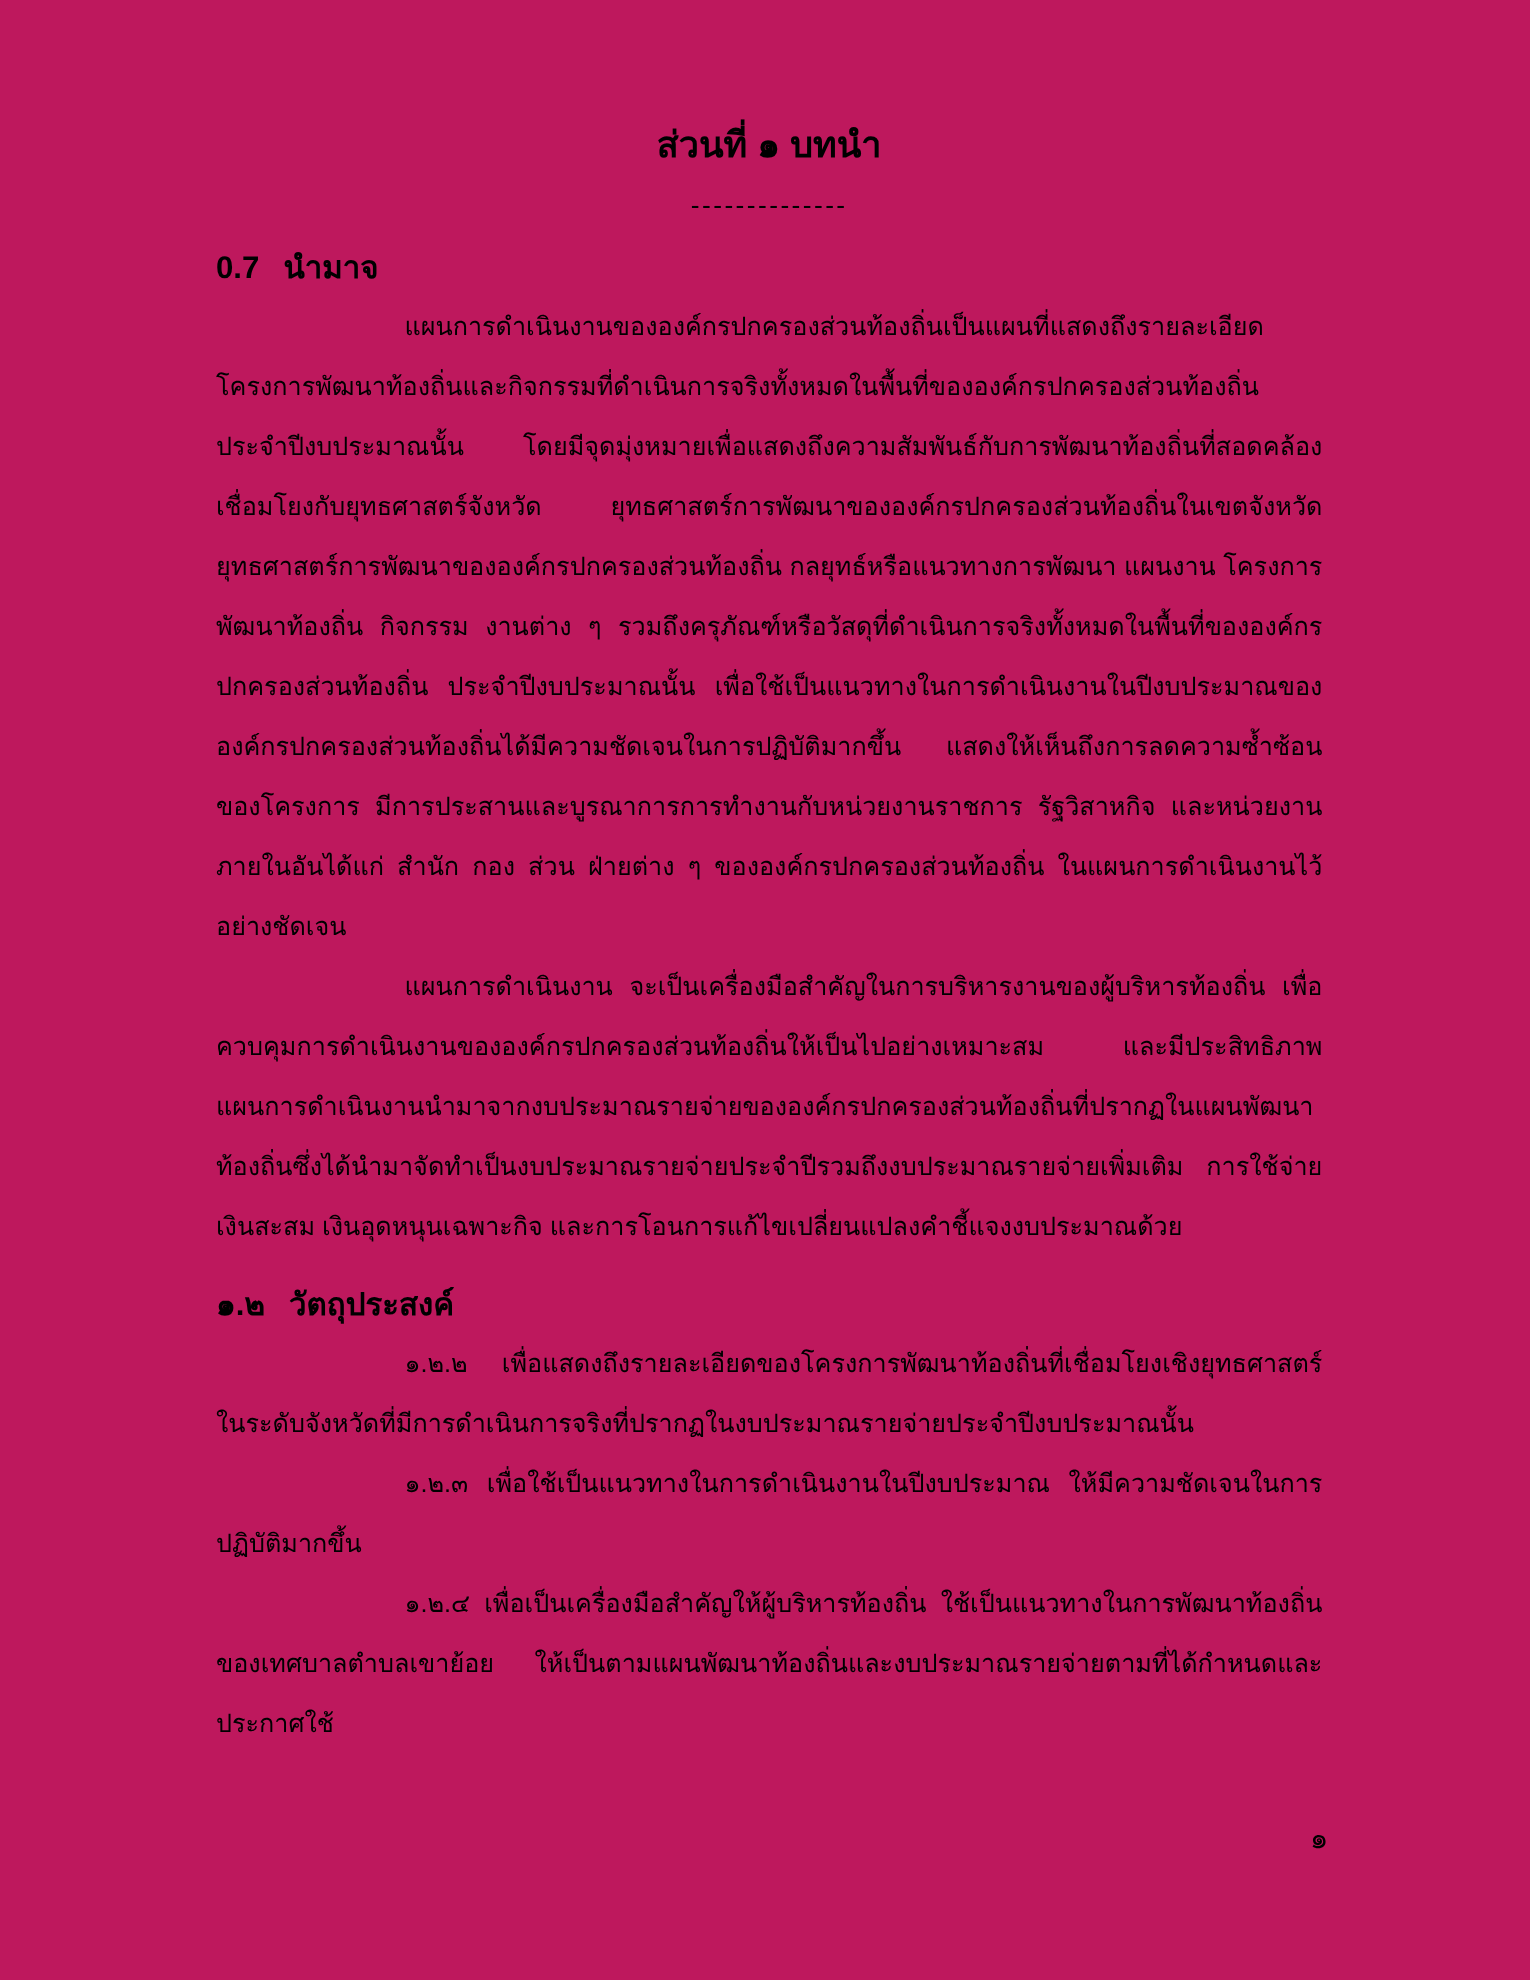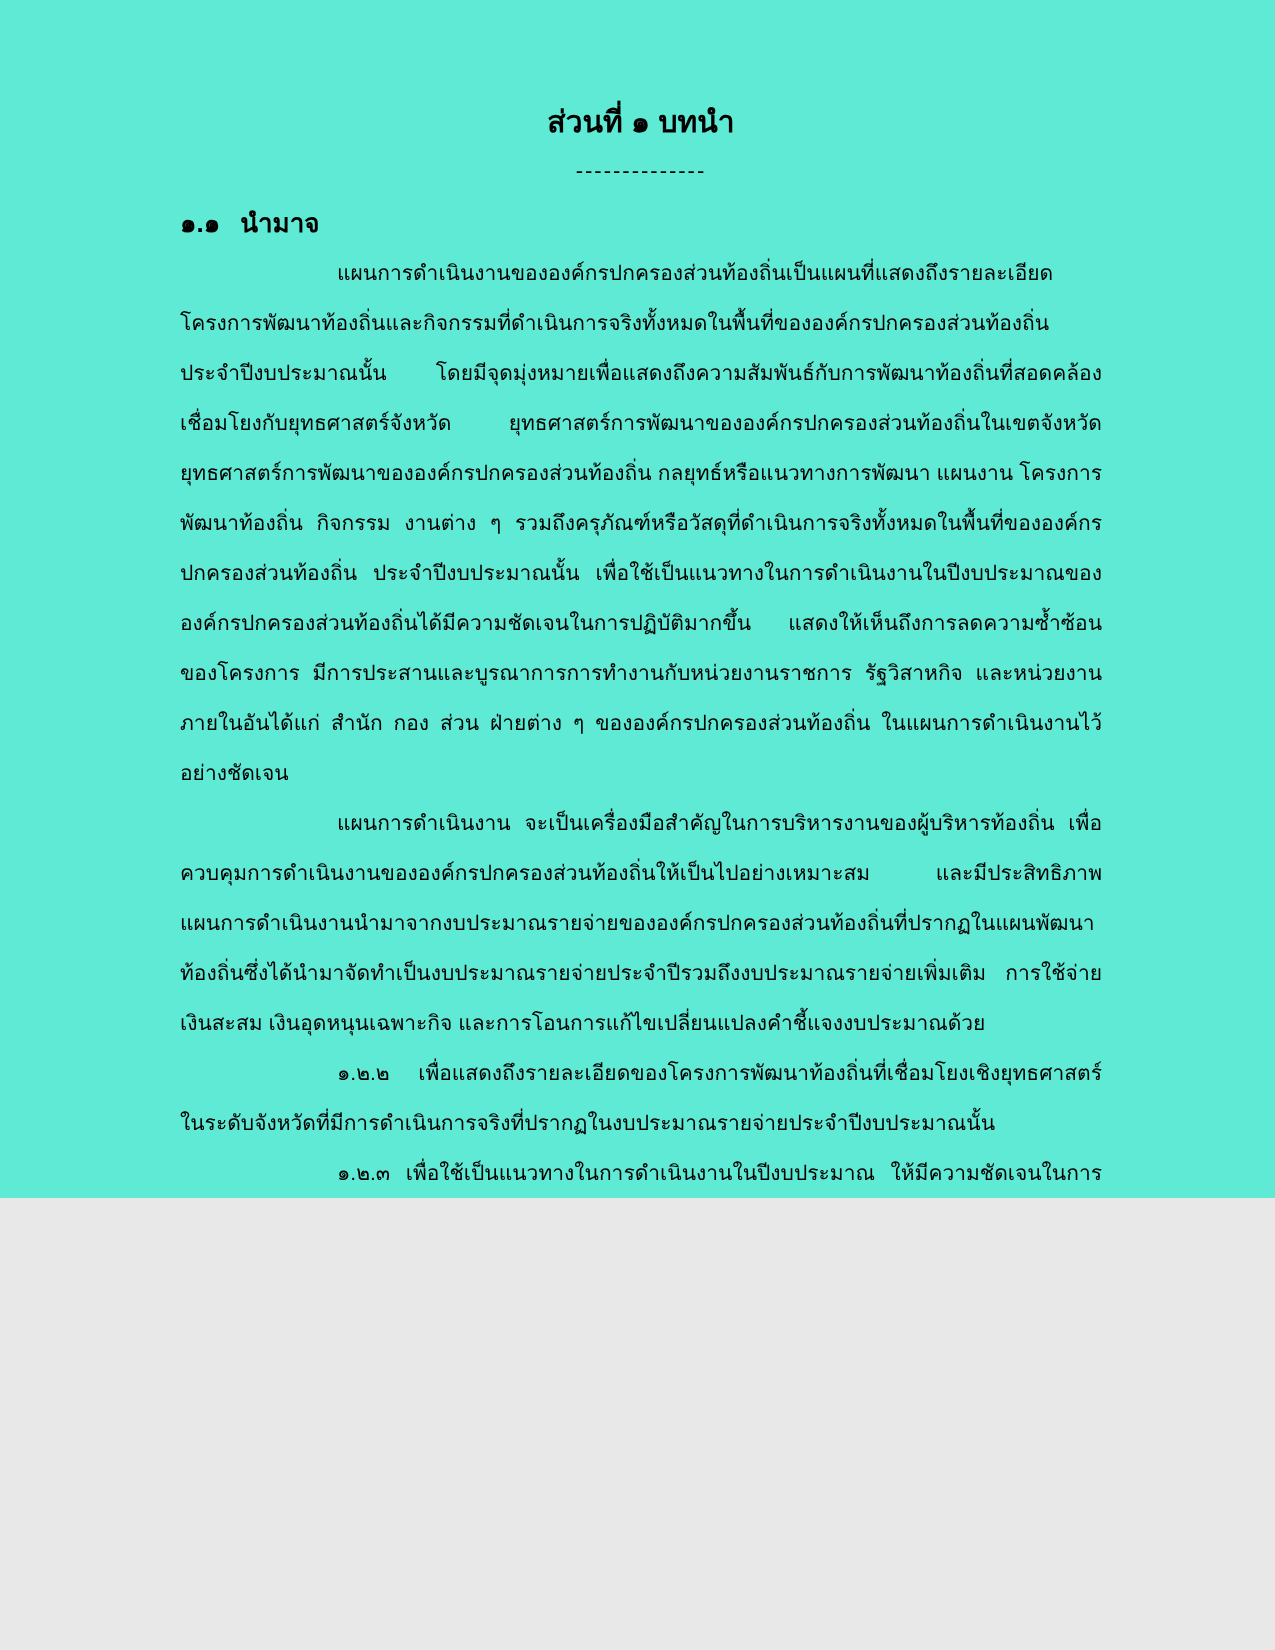--- a/index.html
+++ b/index.html
@@ -1,17 +1,17 @@
 <!DOCTYPE html>
 <html lang="th"><head>
 <meta charset="utf-8">
 <style>
   html,body{margin:0;padding:0;background:#e8e8e8;}
   .page{
-    width:1275px;height:1198px;margin:0 auto;background:#5eead4;
+    width:1275px;height:1650px;margin:0 auto;background:#be185d;
     position:relative;overflow:hidden;color:#000;
     font-family:"Liberation Sans","DejaVu Sans",sans-serif;
   }
   .content{position:absolute;left:180px;top:100px;width:922px;}
   .doc-title{
     text-align:center;font-size:30px;font-weight:bold;line-height:44px;margin:0;
   }
   .divider{
     text-align:center;font-size:22px;letter-spacing:2px;line-height:26px;
     margin:14px 0 6px 0;font-weight:normal;
@@ -30,25 +30,26 @@
 </style>
 </head>
 <body>
 
 <div class="page">
   <div class="content">
 
     <h1 class="doc-title">ส่วนที่ ๑ บทนำ</h1>
     <div class="divider">--------------</div>
 
-    <h2 class="section-heading"><span class="sec-num">๑.๑</span><span>นำมาจ</span></h2>
+    <h2 class="section-heading"><span class="sec-num">0.7</span><span>นำมาจ</span></h2>
 
     <p class="body-para">แผนการดำเนินงานขององค์กรปกครองส่วนท้องถิ่นเป็นแผนที่แสดงถึงรายละเอียดโครงการพัฒนาท้องถิ่นและกิจกรรมที่ดำเนินการจริงทั้งหมดในพื้นที่ขององค์กรปกครองส่วนท้องถิ่น ประจำปีงบประมาณนั้น โดยมีจุดมุ่งหมายเพื่อแสดงถึงความสัมพันธ์กับการพัฒนาท้องถิ่นที่สอดคล้อง เชื่อมโยงกับยุทธศาสตร์จังหวัด ยุทธศาสตร์การพัฒนาขององค์กรปกครองส่วนท้องถิ่นในเขตจังหวัด ยุทธศาสตร์การพัฒนาขององค์กรปกครองส่วนท้องถิ่น กลยุทธ์หรือแนวทางการพัฒนา แผนงาน โครงการพัฒนาท้องถิ่น กิจกรรม งานต่าง ๆ รวมถึงครุภัณฑ์หรือวัสดุที่ดำเนินการจริงทั้งหมดในพื้นที่ขององค์กรปกครองส่วนท้องถิ่น ประจำปีงบประมาณนั้น เพื่อใช้เป็นแนวทางในการดำเนินงานในปีงบประมาณขององค์กรปกครองส่วนท้องถิ่นได้มีความชัดเจนในการปฏิบัติมากขึ้น แสดงให้เห็นถึงการลดความซ้ำซ้อนของโครงการ มีการประสานและบูรณาการการทำงานกับหน่วยงานราชการ รัฐวิสาหกิจ และหน่วยงานภายในอันได้แก่ สำนัก กอง ส่วน ฝ่ายต่าง ๆ ขององค์กรปกครองส่วนท้องถิ่น ในแผนการดำเนินงานไว้อย่างชัดเจน</p>
     <p class="body-para">แผนการดำเนินงาน จะเป็นเครื่องมือสำคัญในการบริหารงานของผู้บริหารท้องถิ่น เพื่อควบคุมการดำเนินงานขององค์กรปกครองส่วนท้องถิ่นให้เป็นไปอย่างเหมาะสม และมีประสิทธิภาพ แผนการดำเนินงานนำมาจากงบประมาณรายจ่ายขององค์กรปกครองส่วนท้องถิ่นที่ปรากฏในแผนพัฒนาท้องถิ่นซึ่งได้นำมาจัดทำเป็นงบประมาณรายจ่ายประจำปีรวมถึงงบประมาณรายจ่ายเพิ่มเติม การใช้จ่ายเงินสะสม เงินอุดหนุนเฉพาะกิจ และการโอนการแก้ไขเปลี่ยนแปลงคำชี้แจงงบประมาณด้วย</p>
 
+    <h2 class="section-heading"><span class="sec-num">๑.๒</span><span>วัตถุประสงค์</span></h2>
 
     <p class="body-para">๑.๒.๒ เพื่อแสดงถึงรายละเอียดของโครงการพัฒนาท้องถิ่นที่เชื่อมโยงเชิงยุทธศาสตร์ในระดับจังหวัดที่มีการดำเนินการจริงที่ปรากฏในงบประมาณรายจ่ายประจำปีงบประมาณนั้น</p>
     <p class="body-para">๑.๒.๓ เพื่อใช้เป็นแนวทางในการดำเนินงานในปีงบประมาณ ให้มีความชัดเจนในการปฏิบัติมากขึ้น</p>
     <p class="body-para">๑.๒.๔ เพื่อเป็นเครื่องมือสำคัญให้ผู้บริหารท้องถิ่น ใช้เป็นแนวทางในการพัฒนาท้องถิ่นของเทศบาลตำบลเขาย้อย ให้เป็นตามแผนพัฒนาท้องถิ่นและงบประมาณรายจ่ายตามที่ได้กำหนดและประกาศใช้</p>
 
   </div>
 
   <div class="page-number">๑</div>
 </div>
 

